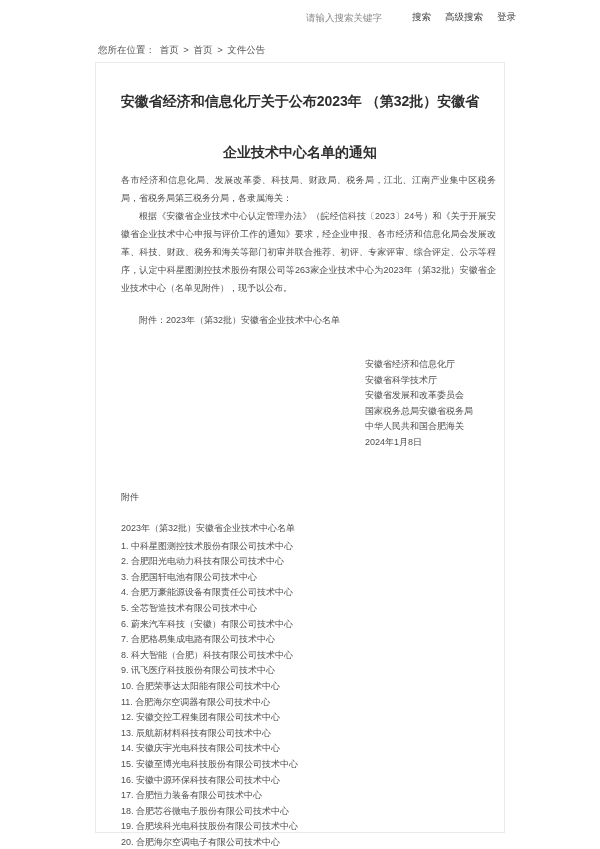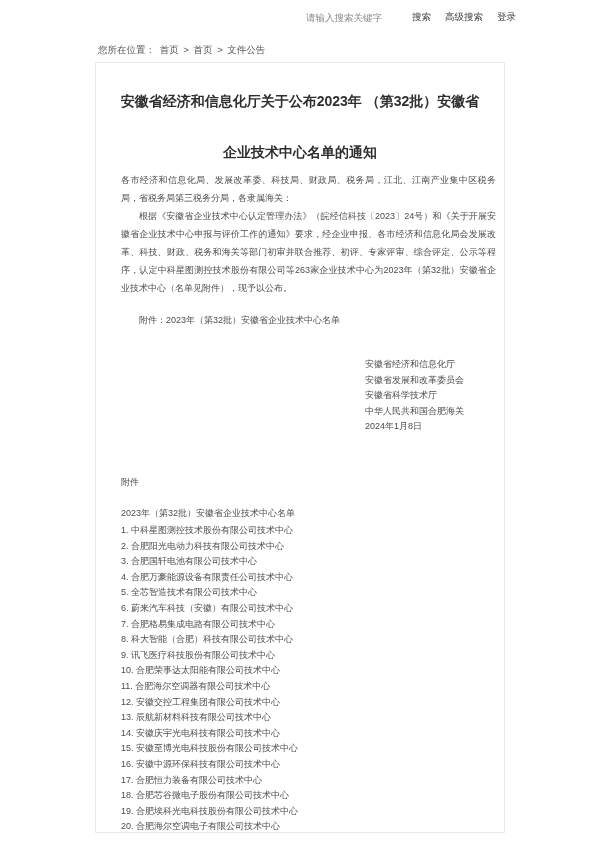--- a/index.html
+++ b/index.html
@@ -79,22 +79,23 @@
     </div>
 
     <p class="para">各市经济和信息化局、发展改革委、科技局、财政局、税务局，江北、江南产业集中区税务局，省税务局第三税务分局，各隶属海关：</p>
 
     <p class="para follow indent">根据《安徽省企业技术中心认定管理办法》（皖经信科技〔2023〕24号）和《关于开展安徽省企业技术中心申报与评价工作的通知》要求，经企业申报、各市经济和信息化局会发展改革、科技、财政、税务和海关等部门初审并联合推荐、初评、专家评审、综合评定、公示等程序，认定中科星图测控技术股份有限公司等263家企业技术中心为2023年（第32批）安徽省企业技术中心（名单见附件），现予以公布。</p>
 
     <p class="attachment-line">附件：2023年（第32批）安徽省企业技术中心名单</p>
 
     <div class="signatures">
       <div>安徽省经济和信息化厅</div>
+      <div>安徽省科学技术厅</div>
       <div>安徽省发展和改革委员会</div>
-      <div>安徽省科学技术厅</div>
+      <div>国家税务总局安徽省税务局</div>
       <div>中华人民共和国合肥海关</div>
       <div>2024年1月8日</div>
     </div>
 
     <div class="appendix-label">附件</div>
 
     <div class="list-title">2023年（第32批）安徽省企业技术中心名单</div>
 
     <div class="center-list">
       <div>1. 中科星图测控技术股份有限公司技术中心</div>

